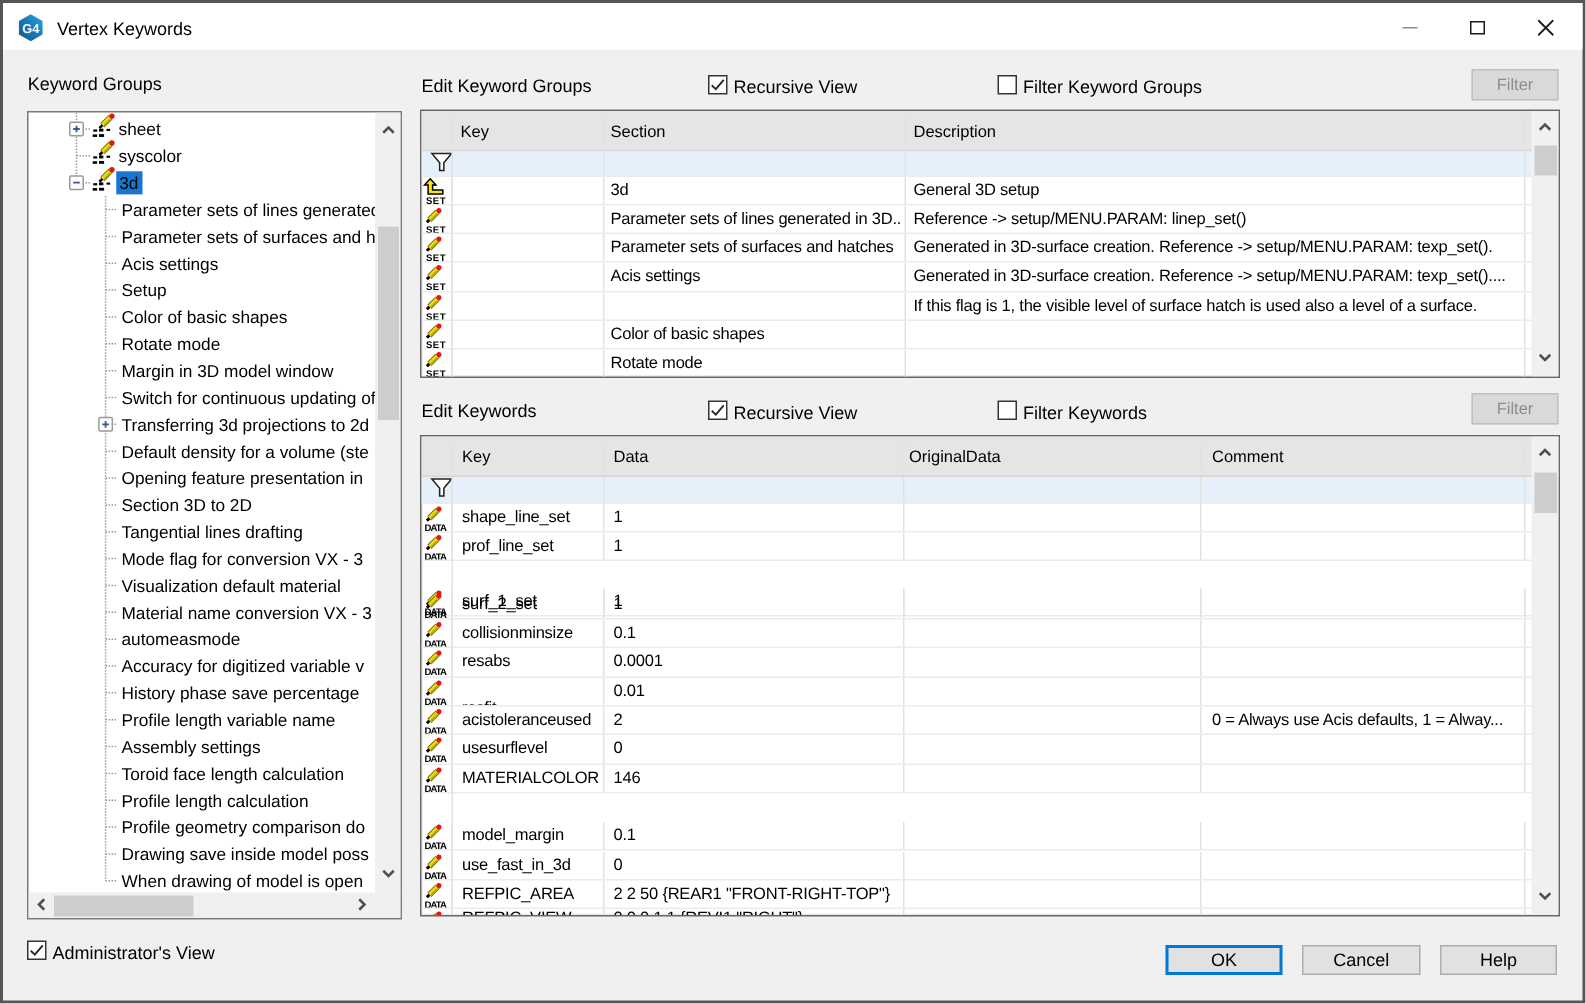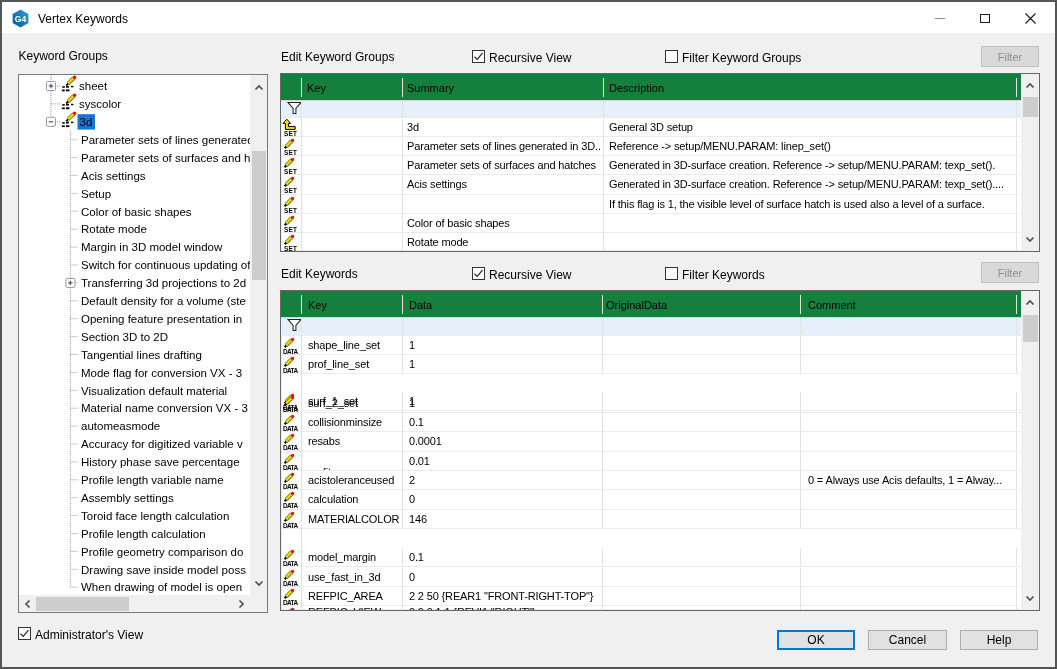--- a/index.html
+++ b/index.html
@@ -10,21 +10,21 @@
 .cb{position:absolute;width:13px;height:13px;background:#fff;border:1px solid #333}
 .cb svg{position:absolute;left:-1px;top:-1px}
 .treebox{position:absolute;left:18px;top:74px;width:250px;height:539px;border:1px solid #7a7a7a;background:#fff;overflow:hidden}
 .sbv{position:absolute;background:#f0f0f0}
 .sbh{position:absolute;background:#f0f0f0}
 .sbarrow{position:absolute;left:50%;transform:translateX(-50%)}
 .sbharrow{position:absolute;top:50%;transform:translateY(-50%)}
 .sbthumb{position:absolute;left:1.5px;right:1.5px;background:#cdcdcd}
 .sbhthumb{position:absolute;top:1.5px;bottom:1.5px;background:#cdcdcd}
 .grid{position:absolute;border:1px solid #666;background:#fff;overflow:hidden;box-shadow:inset 0 0 0 1px #ededed}
-.ghead{position:relative;width:100%;background:#15803d;border-bottom:1px solid #d6d6d6}
+.ghead{position:relative;width:100%;background:#e5e5e5;border-bottom:1px solid #d6d6d6}
 .ghlbl{position:absolute;top:7.5px;font-size:11px;color:#000;white-space:nowrap}
 .gvline{position:absolute;width:1px;background:#e2e2e2}
 .grow{position:absolute;left:0;border-bottom:1px solid #ebebeb;overflow:hidden}
 .gfilter{background:#e6f0fa}
 .gicon{position:absolute;top:0}
 .gcell{position:absolute;font-size:11px;letter-spacing:-0.15px;color:#000;white-space:nowrap;overflow:hidden}
 .btn{position:absolute;background:#e1e1e1;border:1px solid #adadad;font-size:12px;color:#000;text-align:center;display:flex;align-items:center;justify-content:center}
 .btnd{position:absolute;background:#d9d9d9;border:1px solid #bfbfbf;font-size:11px;color:#8e8e8e;display:flex;align-items:center;justify-content:center}
 .btnok{border:2px solid #0078d7}
 </style></head><body>
@@ -183,21 +183,21 @@
       <polyline points="2.5,6.8 5.2,9.4 10.5,3.2" fill="none" stroke="#2a2a2a" stroke-width="1.3"></polyline>
     </svg>
   </div>
 <div class="lbl" style="left:489px;top:51px">Recursive View</div>
 <div class="cb" style="left:665px;top:50px"></div>
 <div class="lbl" style="left:682px;top:51px">Filter Keyword Groups</div>
 <div class="btnd" style="left:981px;top:46px;width:58px;height:21px">Filter</div>
 <div class="grid" style="left:280px;top:73px;width:760px;height:179px">
     <div class="ghead" style="height:26.5px">
       <div class="ghlbl" style="left:26px">Key</div>
-      <div class="ghlbl" style="left:126px">Summary</div>
+      <div class="ghlbl" style="left:126px">Section</div>
       <div class="ghlbl" style="left:328px">Description</div>
       <div class="gvline" style="left:20px;top:4px;height:18.5px"></div>
       <div class="gvline" style="left:121px;top:4px;height:18.5px"></div>
       <div class="gvline" style="left:322px;top:4px;height:18.5px"></div>
       <div class="gvline" style="left:735px;top:4px;height:18.5px"></div>
     </div>
     <div class="grow gfilter" style="top:26.5px;height:17.0px;width:740px">
       <div class="gicon" style="left:5px"><svg width="17" height="14" viewBox="0 0 17 15" xmlns="http://www.w3.org/2000/svg">
           <path d="M1.5,1.5 L15.5,1.5 L10,8 L10,13.5 L7,13.5 L7,8 Z" fill="#fff" stroke="#222" stroke-width="1.1"></path>
         </svg></div>
@@ -493,21 +493,21 @@
     </div>
     <div class="grow" style="top:199.3px;height:19.3px;width:740px">
       <div class="gicon" style="left:0px"><svg width="19" height="19" viewBox="0 0 19 19" xmlns="http://www.w3.org/2000/svg">
           <line x1="3.6" y1="11.2" x2="5.6" y2="9.2" stroke="#000" stroke-width="2.0"></line>
           <line x1="5.2" y1="9.6" x2="10.8" y2="4.0" stroke="#6f6508" stroke-width="3.9"></line>
           <line x1="5.4" y1="9.4" x2="10.6" y2="4.2" stroke="#ecda13" stroke-width="2.7"></line>
           <line x1="6.4" y1="9.6" x2="10.4" y2="5.6" stroke="#b3a409" stroke-width="1.0"></line>
           <circle cx="11.6" cy="3.4" r="1.7" fill="#e8150c"></circle>
           <text x="9.5" y="18" text-anchor="middle" textLength="15" style="font-family:'Liberation Sans';font-size:6.4px;font-weight:bold" fill="#000">DATA</text>
         </svg></div>
-      <div class="gcell" style="left:27px;top:3px;width:91px;">calculation</div>
+      <div class="gcell" style="left:27px;top:3px;width:91px;">usesurflevel</div>
       <div class="gcell" style="left:128px;top:3px;width:190px;">0</div>
       <div class="gvline" style="left:20px;top:0;height:19.3px"></div>
       <div class="gvline" style="left:121px;top:0;height:19.3px"></div>
       <div class="gvline" style="left:321px;top:0;height:19.3px"></div>
       <div class="gvline" style="left:519px;top:0;height:19.3px"></div>
       <div class="gvline" style="left:735px;top:0;height:19.3px"></div>
     </div>
     <div class="grow" style="top:218.6px;height:19.3px;width:740px">
       <div class="gicon" style="left:0px"><svg width="19" height="19" viewBox="0 0 19 19" xmlns="http://www.w3.org/2000/svg">
           <line x1="3.6" y1="11.2" x2="5.6" y2="9.2" stroke="#000" stroke-width="2.0"></line>

